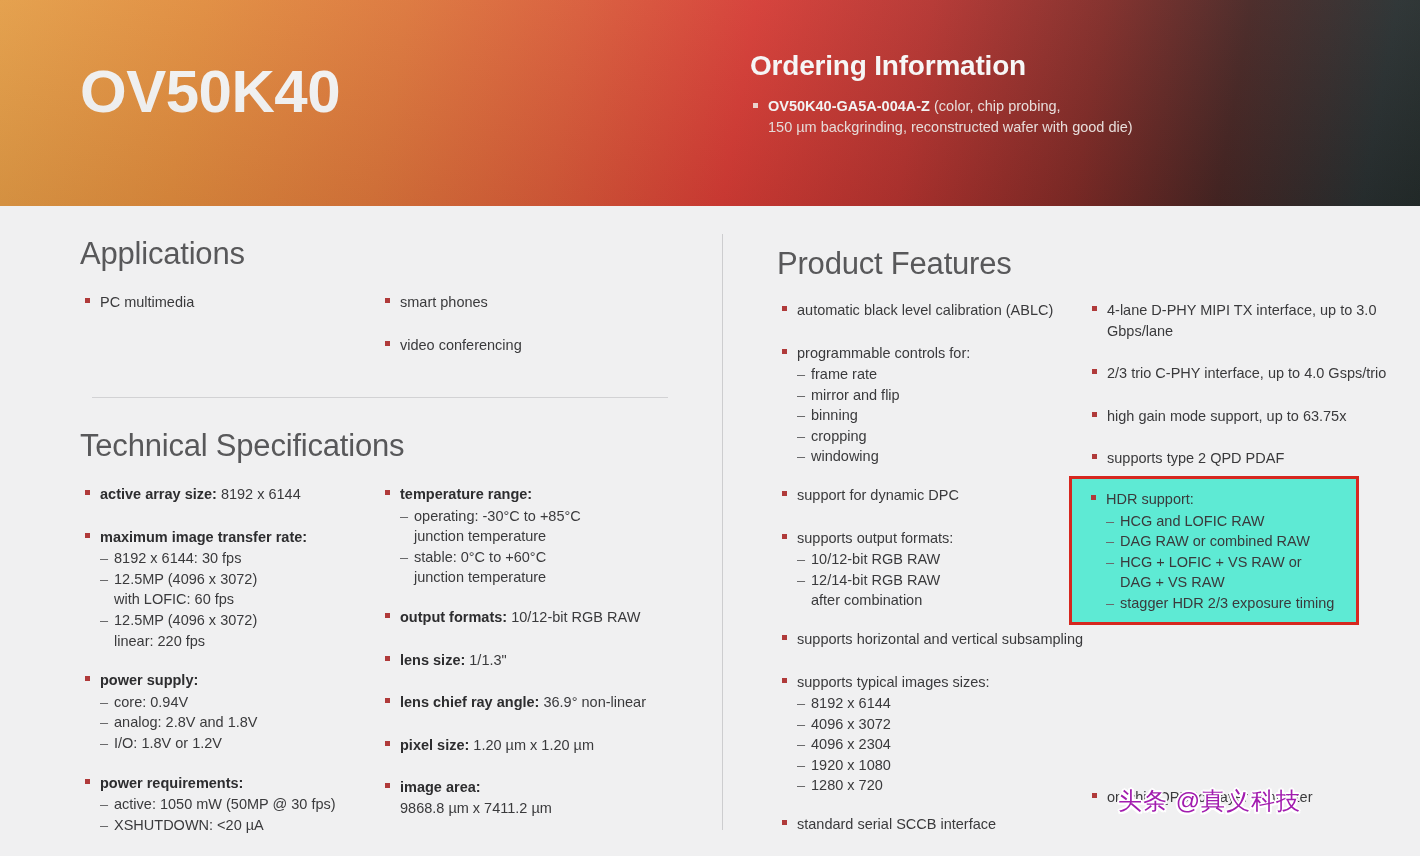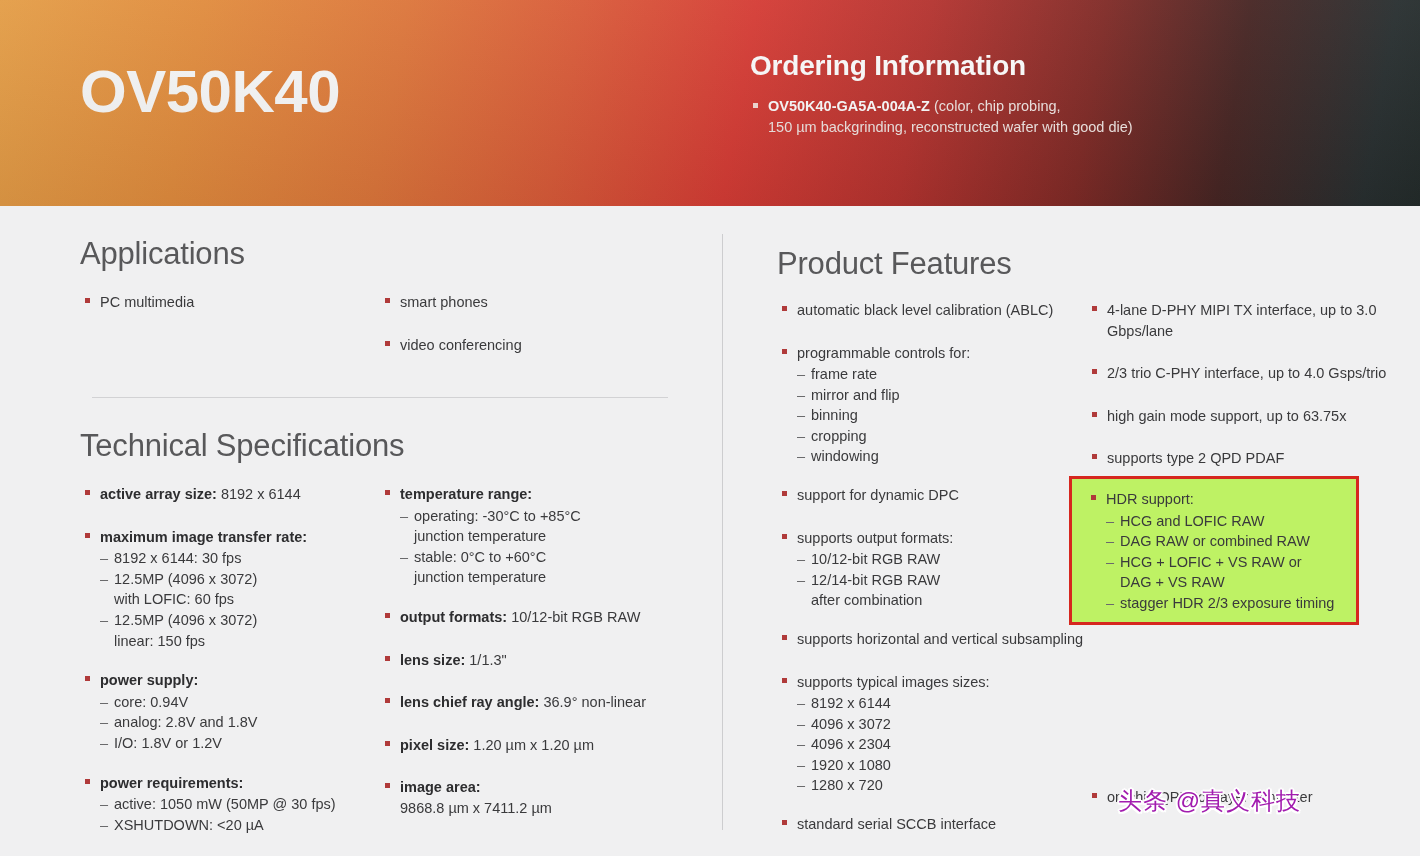--- a/index.html
+++ b/index.html
@@ -190,21 +190,21 @@
   }
   .sublist li.cont { padding-left: 14px; }
 
   
   #hdr-box {
     position: absolute;
     left: -18px;
     top: 176px;
     width: 290px;
     border: 3px solid #d6271f;
-    background: #bef264;
+    background: #5eead4;
     padding: 10px 12px 9px 14px;
   }
   #hdr-box .bullet { margin-bottom: 0; }
 
   #feat-col-b-lower { margin-top: 318px; }
 
   
   #watermark {
     position: absolute;
     left: 1118px;
@@ -270,21 +270,21 @@
     <div class="section-heading" id="techspec-heading">Technical Specifications</div>
 
     <div id="techspec-cols">
       <div id="tech-col-a">
           <div class="bullet" style="margin-bottom: 22px;"><span class="sq"></span><span class="lbl">active array size:</span><span class="val"> 8192 x 6144</span></div>
           <div class="bullet" style="margin-bottom: 19px;"><span class="sq"></span><span class="lbl">maximum image transfer rate:</span><ul class="sublist">
               <li><span class="dash">–</span><span>8192 x 6144: 30 fps</span></li>
               <li><span class="dash">–</span><span>12.5MP (4096 x 3072)</span></li>
               <li class="cont"><span>with LOFIC: 60 fps</span></li>
               <li><span class="dash">–</span><span>12.5MP (4096 x 3072)</span></li>
-              <li class="cont"><span>linear: 150 fps</span></li>
+              <li class="cont"><span>linear: 220 fps</span></li>
             </ul></div>
           <div class="bullet" style="margin-bottom: 19px;"><span class="sq"></span><span class="lbl">power supply:</span><ul class="sublist">
               <li><span class="dash">–</span><span>core: 0.94V</span></li>
               <li><span class="dash">–</span><span>analog: 2.8V and 1.8V</span></li>
               <li><span class="dash">–</span><span>I/O: 1.8V or 1.2V</span></li>
             </ul></div>
           <div class="bullet" style="margin-bottom: 19px;"><span class="sq"></span><span class="lbl">power requirements:</span><ul class="sublist">
               <li><span class="dash">–</span><span>active: 1050 mW (50MP @ 30 fps)</span></li>
               <li><span class="dash">–</span><span>XSHUTDOWN: &lt;20 µA</span></li>
             </ul></div>

